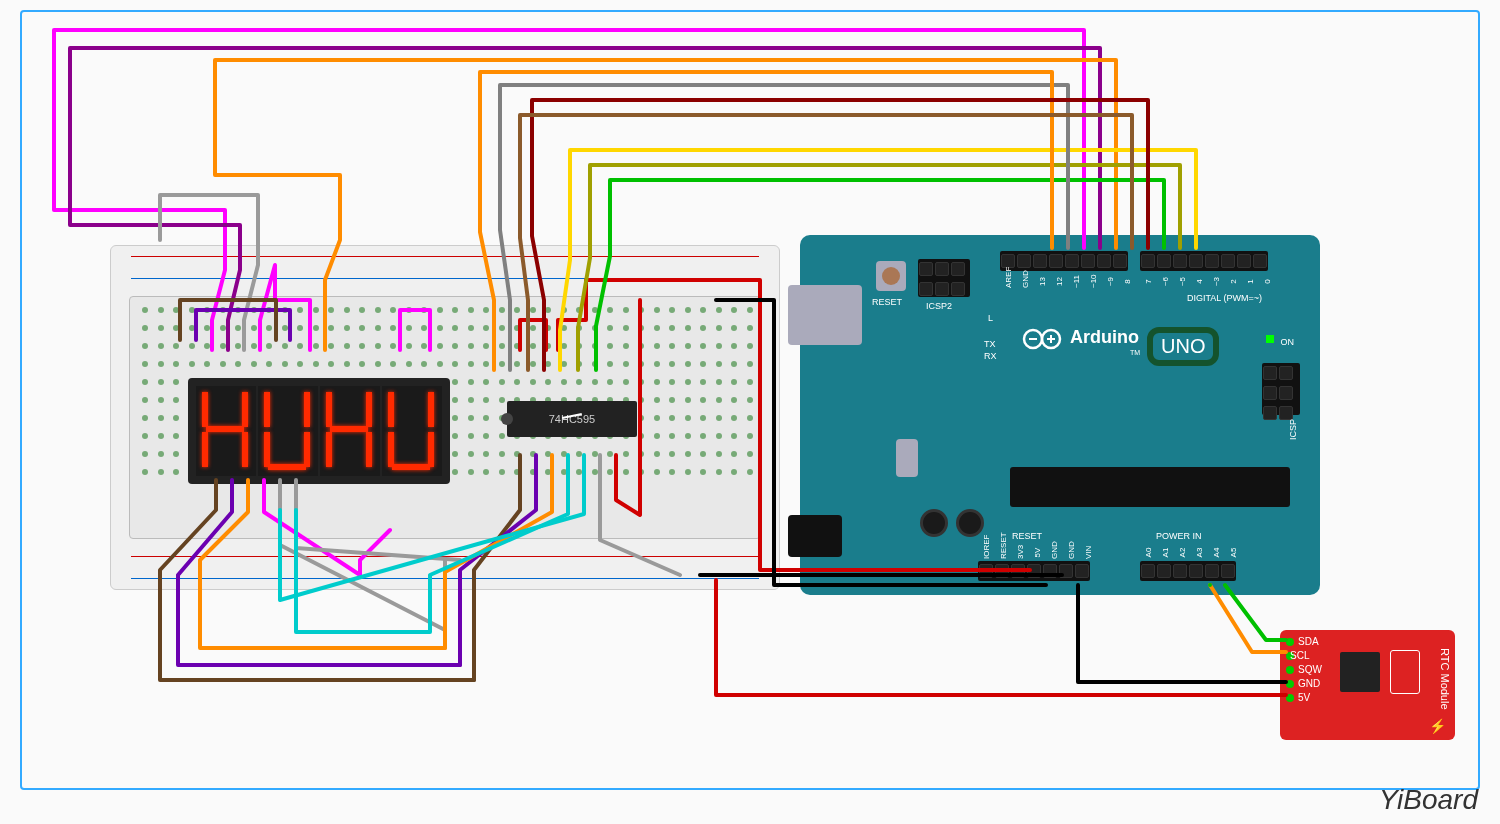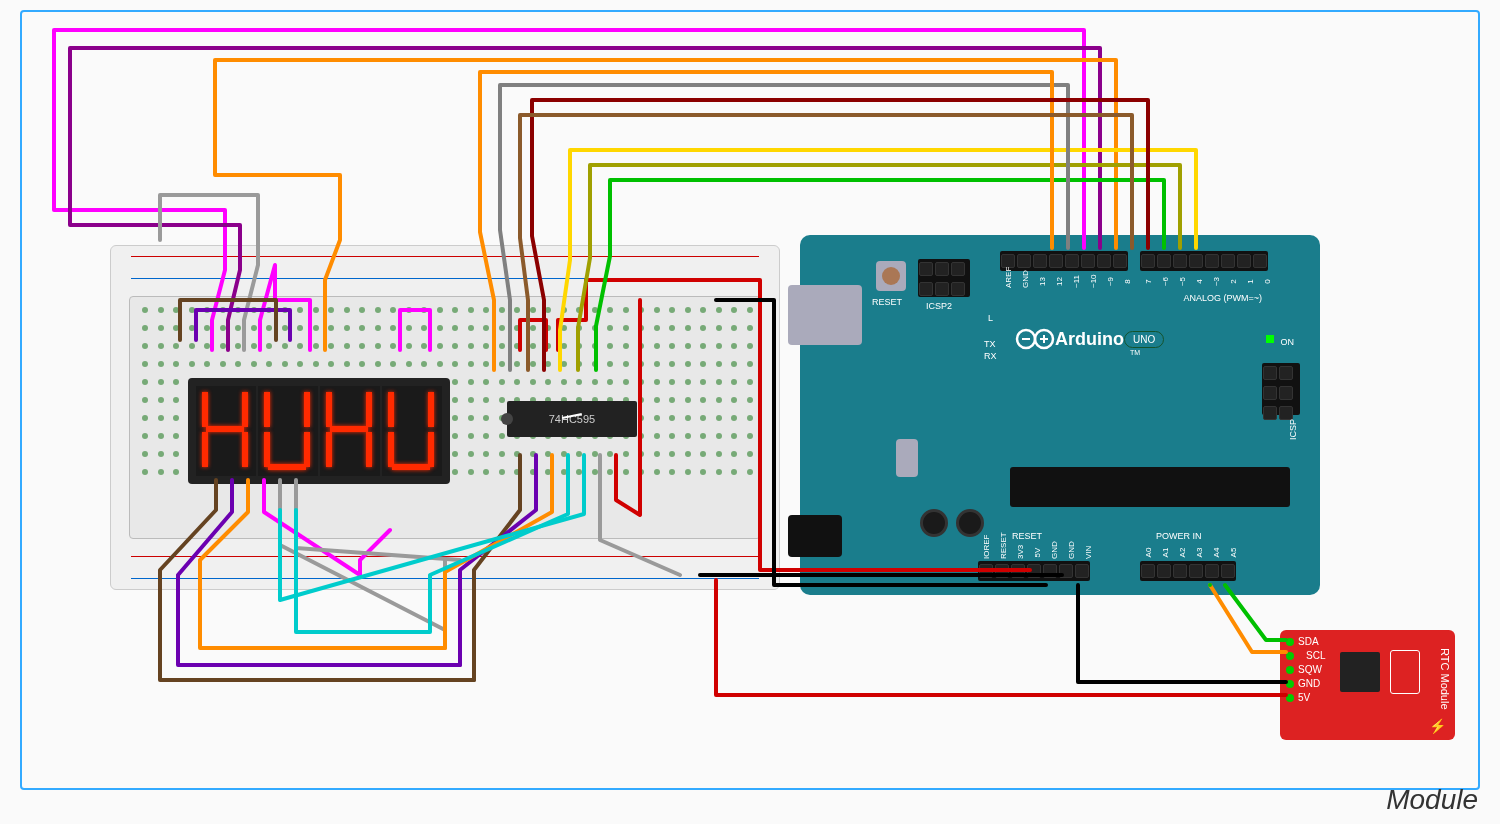--- a/index.html
+++ b/index.html
@@ -24,21 +24,21 @@
   .arduino .silver { background: #aab; border-radius: 4px; position: absolute; }
   .arduino .header { position: absolute; background: #111; border-radius: 2px; display: flex; }
   .arduino .pin { width: 14px; height: 14px; margin: 3px 1px; background: #222; border: 1px solid #333; border-radius: 2px; }
   .arduino .label { position: absolute; color: #fff; font-size: 9px; }
   .arduino .cap { position: absolute; width: 28px; height: 28px; background: #1a1a1a; border-radius: 50%; border: 3px solid #333; }
   .arduino .jack { position: absolute; width: 54px; height: 42px; background: #111; border-radius: 4px; left: -12px; }
   .arduino .reset-btn { position: absolute; width: 30px; height: 30px; background: #aab; border-radius: 4px; }
   .arduino .reset-btn::after { content: ''; position: absolute; inset: 6px; background: #a75; border-radius: 50%; }
   .arduino .atmega { position: absolute; width: 280px; height: 40px; background: #111; border-radius: 3px; bottom: 88px; right: 30px; }
   .arduino .logo-text { color: #fff; font-size: 18px; font-weight: bold; }
-  .arduino .uno-oval { border: 1px solid #14532d; border-radius: 12px; padding: 2px 8px; color: #fff; font-size: 10px; }
+  .arduino .uno-oval { border: 6px solid #14532d; border-radius: 12px; padding: 2px 8px; color: #fff; font-size: 20px; }
   .rtc { position: absolute; width: 175px; height: 110px; background: #d22; border-radius: 6px; }
   .rtc .pin-label { color: #fff; font-size: 10px; position: absolute; }
   .rtc .chip-rtc { position: absolute; width: 40px; height: 40px; background: #222; border-radius: 2px; }
   .rtc .flame { position: absolute; right: 8px; bottom: 6px; color: #fff; font-size: 14px; }
   .rtc .title { position: absolute; color: #fff; font-size: 11px; writing-mode: vertical-lr; right: 4px; top: 18px; }
   .watermark { position: absolute; right: 22px; bottom: 8px; font-size: 28px; font-style: italic; color: #333; }
   svg { overflow: visible; }
   .pinlabel-row { position: absolute; display: flex; gap: 4px; color: #fff; font-size: 8px; }
   .pinlabel-row span { width: 13px; text-align: center; transform: rotate(-90deg); transform-origin: center; }
 </style>
@@ -549,29 +549,29 @@
     <div class="pinlabel-row" style="left:342px;top:42px">
       <span>7</span>
         <span>~6</span>
         <span>~5</span>
         <span>4</span>
         <span>~3</span>
         <span>2</span>
         <span>1</span>
         <span>0</span>
     </div>
-    <span class="label" style="right:58px;top:58px;font-size:9px">ANALOG (PWM=~)</span>
+    <span class="label" style="right:58px;top:58px;font-size:9px">DIGITAL (PWM=~)</span>
 
     <span class="label" style="left:188px;top:78px">L</span>
     <span class="label" style="left:184px;top:104px">TX</span>
     <span class="label" style="left:184px;top:116px">RX</span>
     <span class="label" style="right:26px;top:102px">ON</span>
     <div style="position:absolute;right:46px;top:100px;width:8px;height:8px;background:#0f0"></div>
 
-    <div style="position:absolute;left:215px;top:92px;color:#fff;display:flex;align-items:center;gap:0">
+    <div style="position:absolute;left:222px;top:92px;color:#fff;display:flex;align-items:flex-start;gap:8px">
       <svg width="40" height="24">
         <circle cx="11" cy="12" r="9" fill="none" stroke="#fff" stroke-width="2.5"></circle>
         <circle cx="29" cy="12" r="9" fill="none" stroke="#fff" stroke-width="2.5"></circle>
         <line x1="7" y1="12" x2="15" y2="12" stroke="#fff" stroke-width="2"></line>
         <line x1="25" y1="12" x2="33" y2="12" stroke="#fff" stroke-width="2"></line>
         <line x1="29" y1="8" x2="29" y2="16" stroke="#fff" stroke-width="2"></line>
       </svg>
       <span class="logo-text">Arduino</span>
       <span class="uno-oval">UNO</span>
     </div>
@@ -633,21 +633,21 @@
 
   <div class="rtc" style="left:1280px;top:630px">
     <div style="position:absolute;left:6px;top:8px;display:flex;flex-direction:column;gap:6px">
       <div style="width:8px;height:8px;background:#0c0;border-radius:50%"></div>
       <div style="width:8px;height:8px;background:#0c0;border-radius:50%"></div>
       <div style="width:8px;height:8px;background:#0c0;border-radius:50%"></div>
       <div style="width:8px;height:8px;background:#0c0;border-radius:50%"></div>
       <div style="width:8px;height:8px;background:#0c0;border-radius:50%"></div>
     </div>
     <span class="pin-label" style="left:18px;top:6px">SDA</span>
-    <span class="pin-label" style="left:26px;top:20px">SCL</span>
+    <span class="pin-label" style="left:10px;top:20px">SCL</span>
     <span class="pin-label" style="left:18px;top:34px">SQW</span>
     <span class="pin-label" style="left:18px;top:48px">GND</span>
     <span class="pin-label" style="left:18px;top:62px">5V</span>
     <div class="chip-rtc" style="left:60px;top:22px"></div>
     <div style="position:absolute;left:110px;top:20px;width:30px;height:44px;border:1px solid #fff;border-radius:3px"></div>
     <span class="title">RTC Module</span>
     <span class="flame">⚡</span>
   </div>
 
   <svg class="wire" style="left:0;top:0;width:1500px;height:824px">
@@ -705,15 +705,15 @@
 
       <path stroke="#00c000" d="M1286,640 L1266,640 L1225,585 L1225,585 L1225,585"></path>
       <path stroke="#ff8c00" d="M1286,652 L1252,652 L1210,585"></path>
       <path stroke="#000000" d="M1286,682 L1078,682 L1078,585"></path>
       <path stroke="#d00000" d="M1286,695 L716,695 L716,580"></path>
 
       <path stroke="#00c000" d="M1210,585 L1210,585"></path>
     </g>
   </svg>
 
-  <div class="watermark">Module</div>
+  <div class="watermark">YiBoard</div>
 
 </div>
 
 </body></html>

